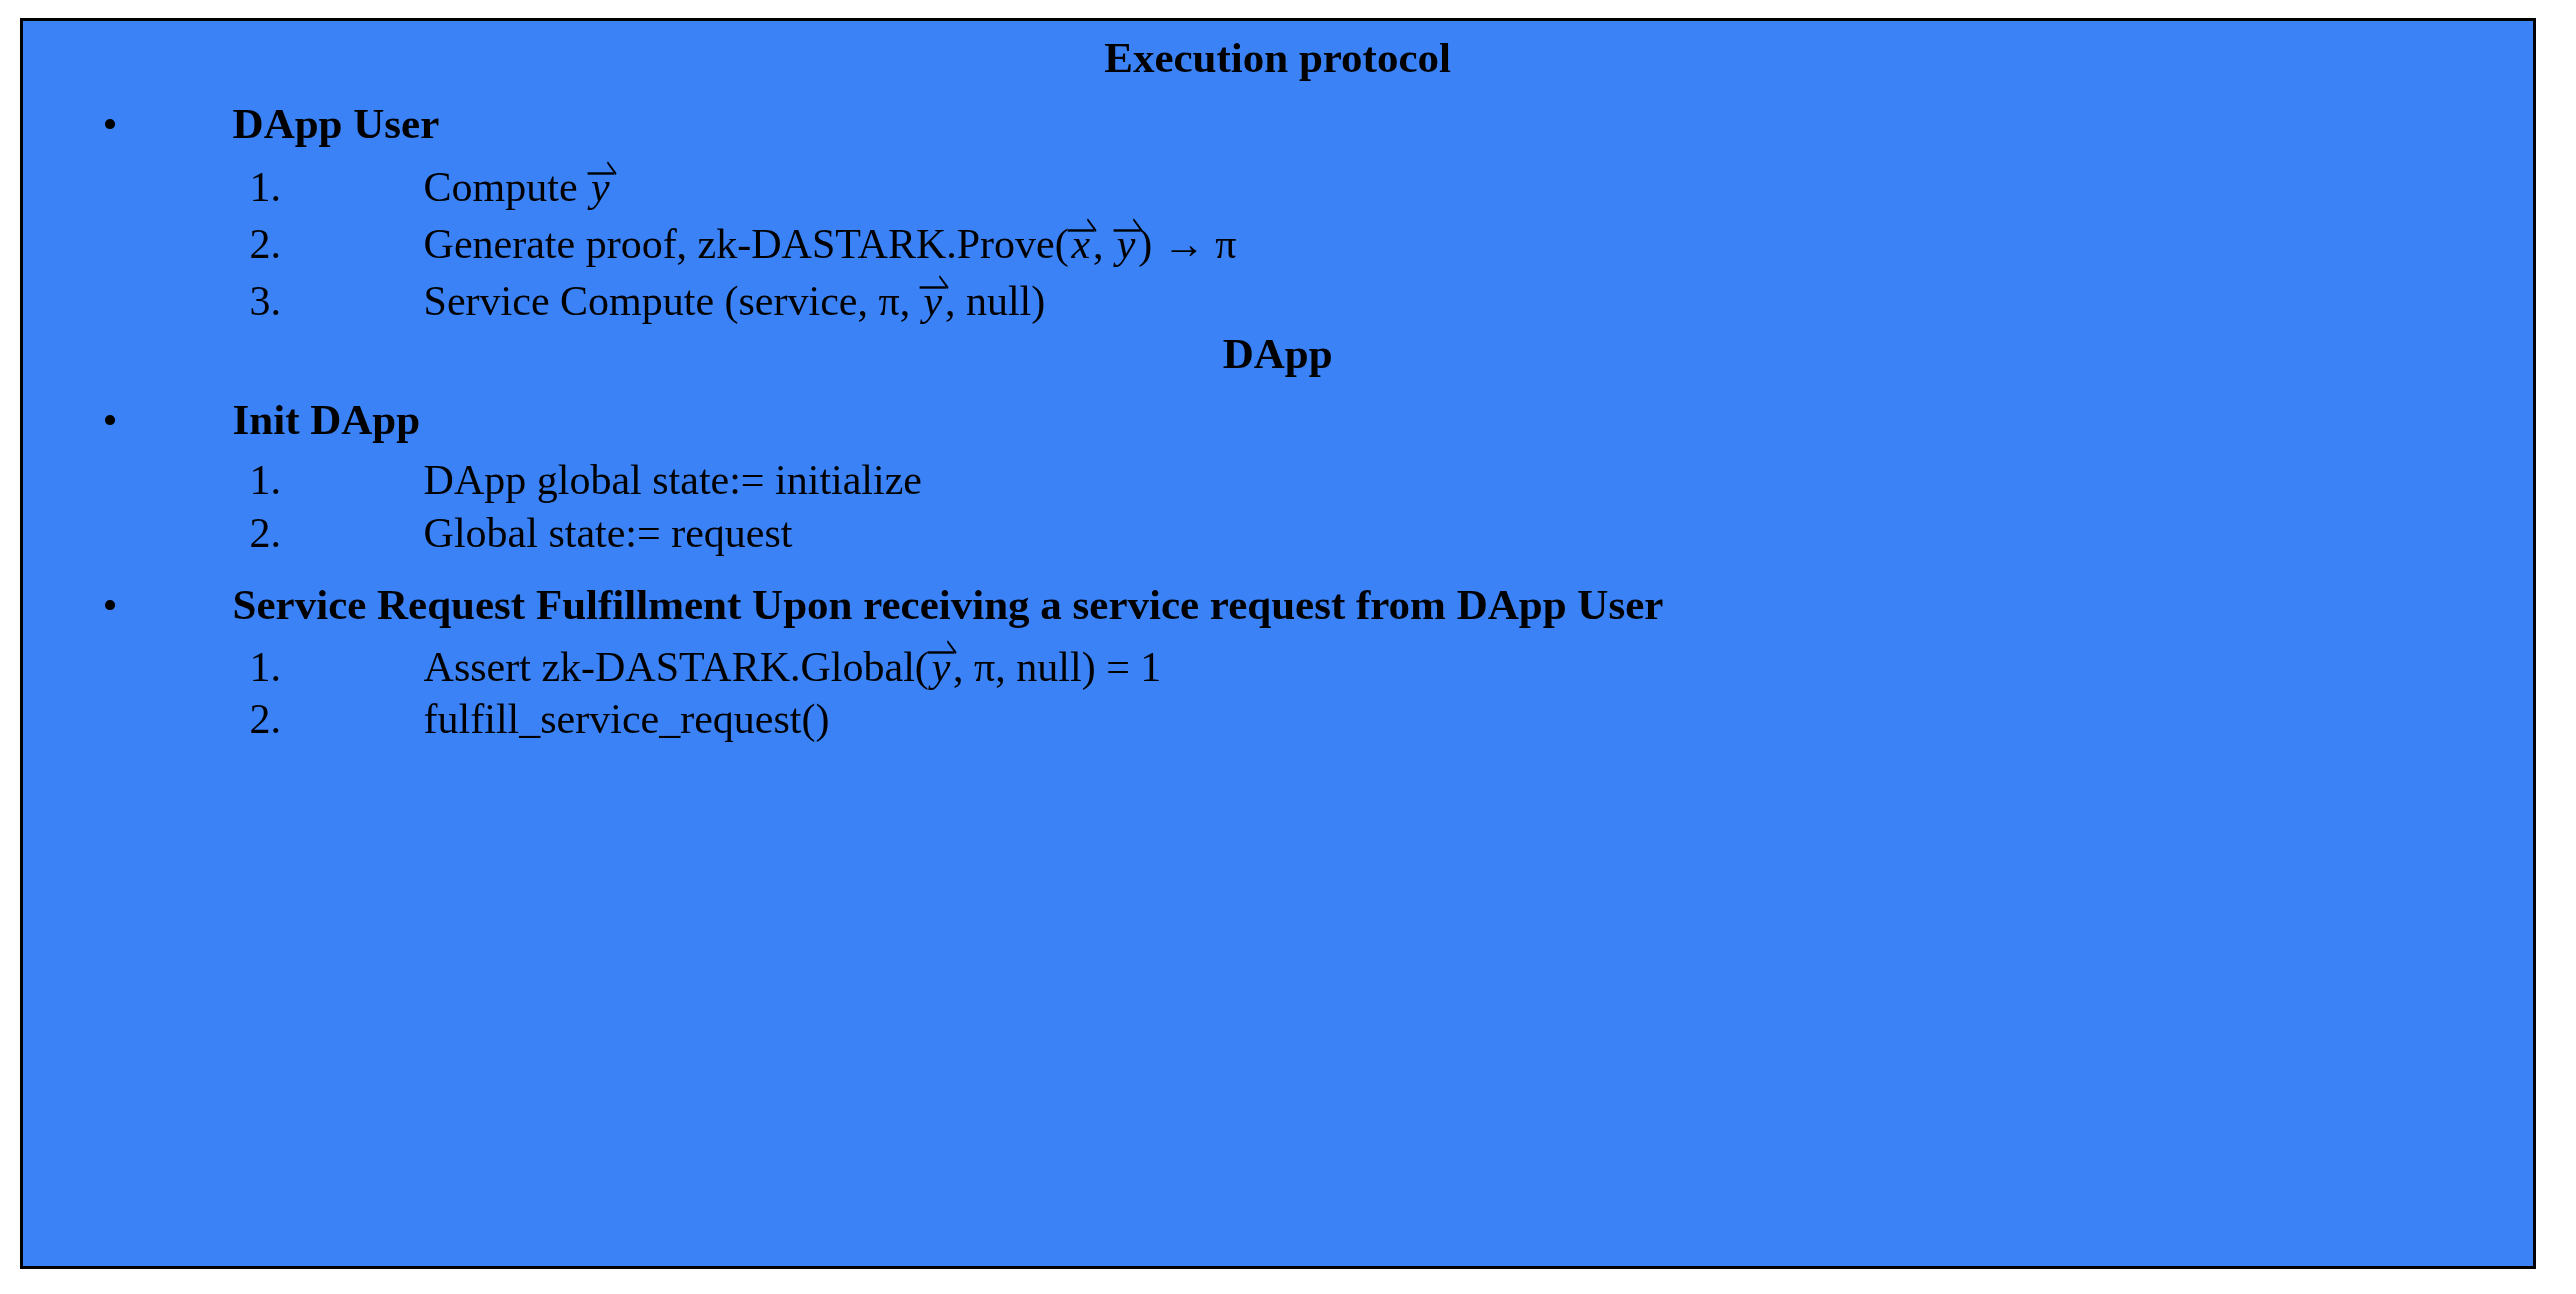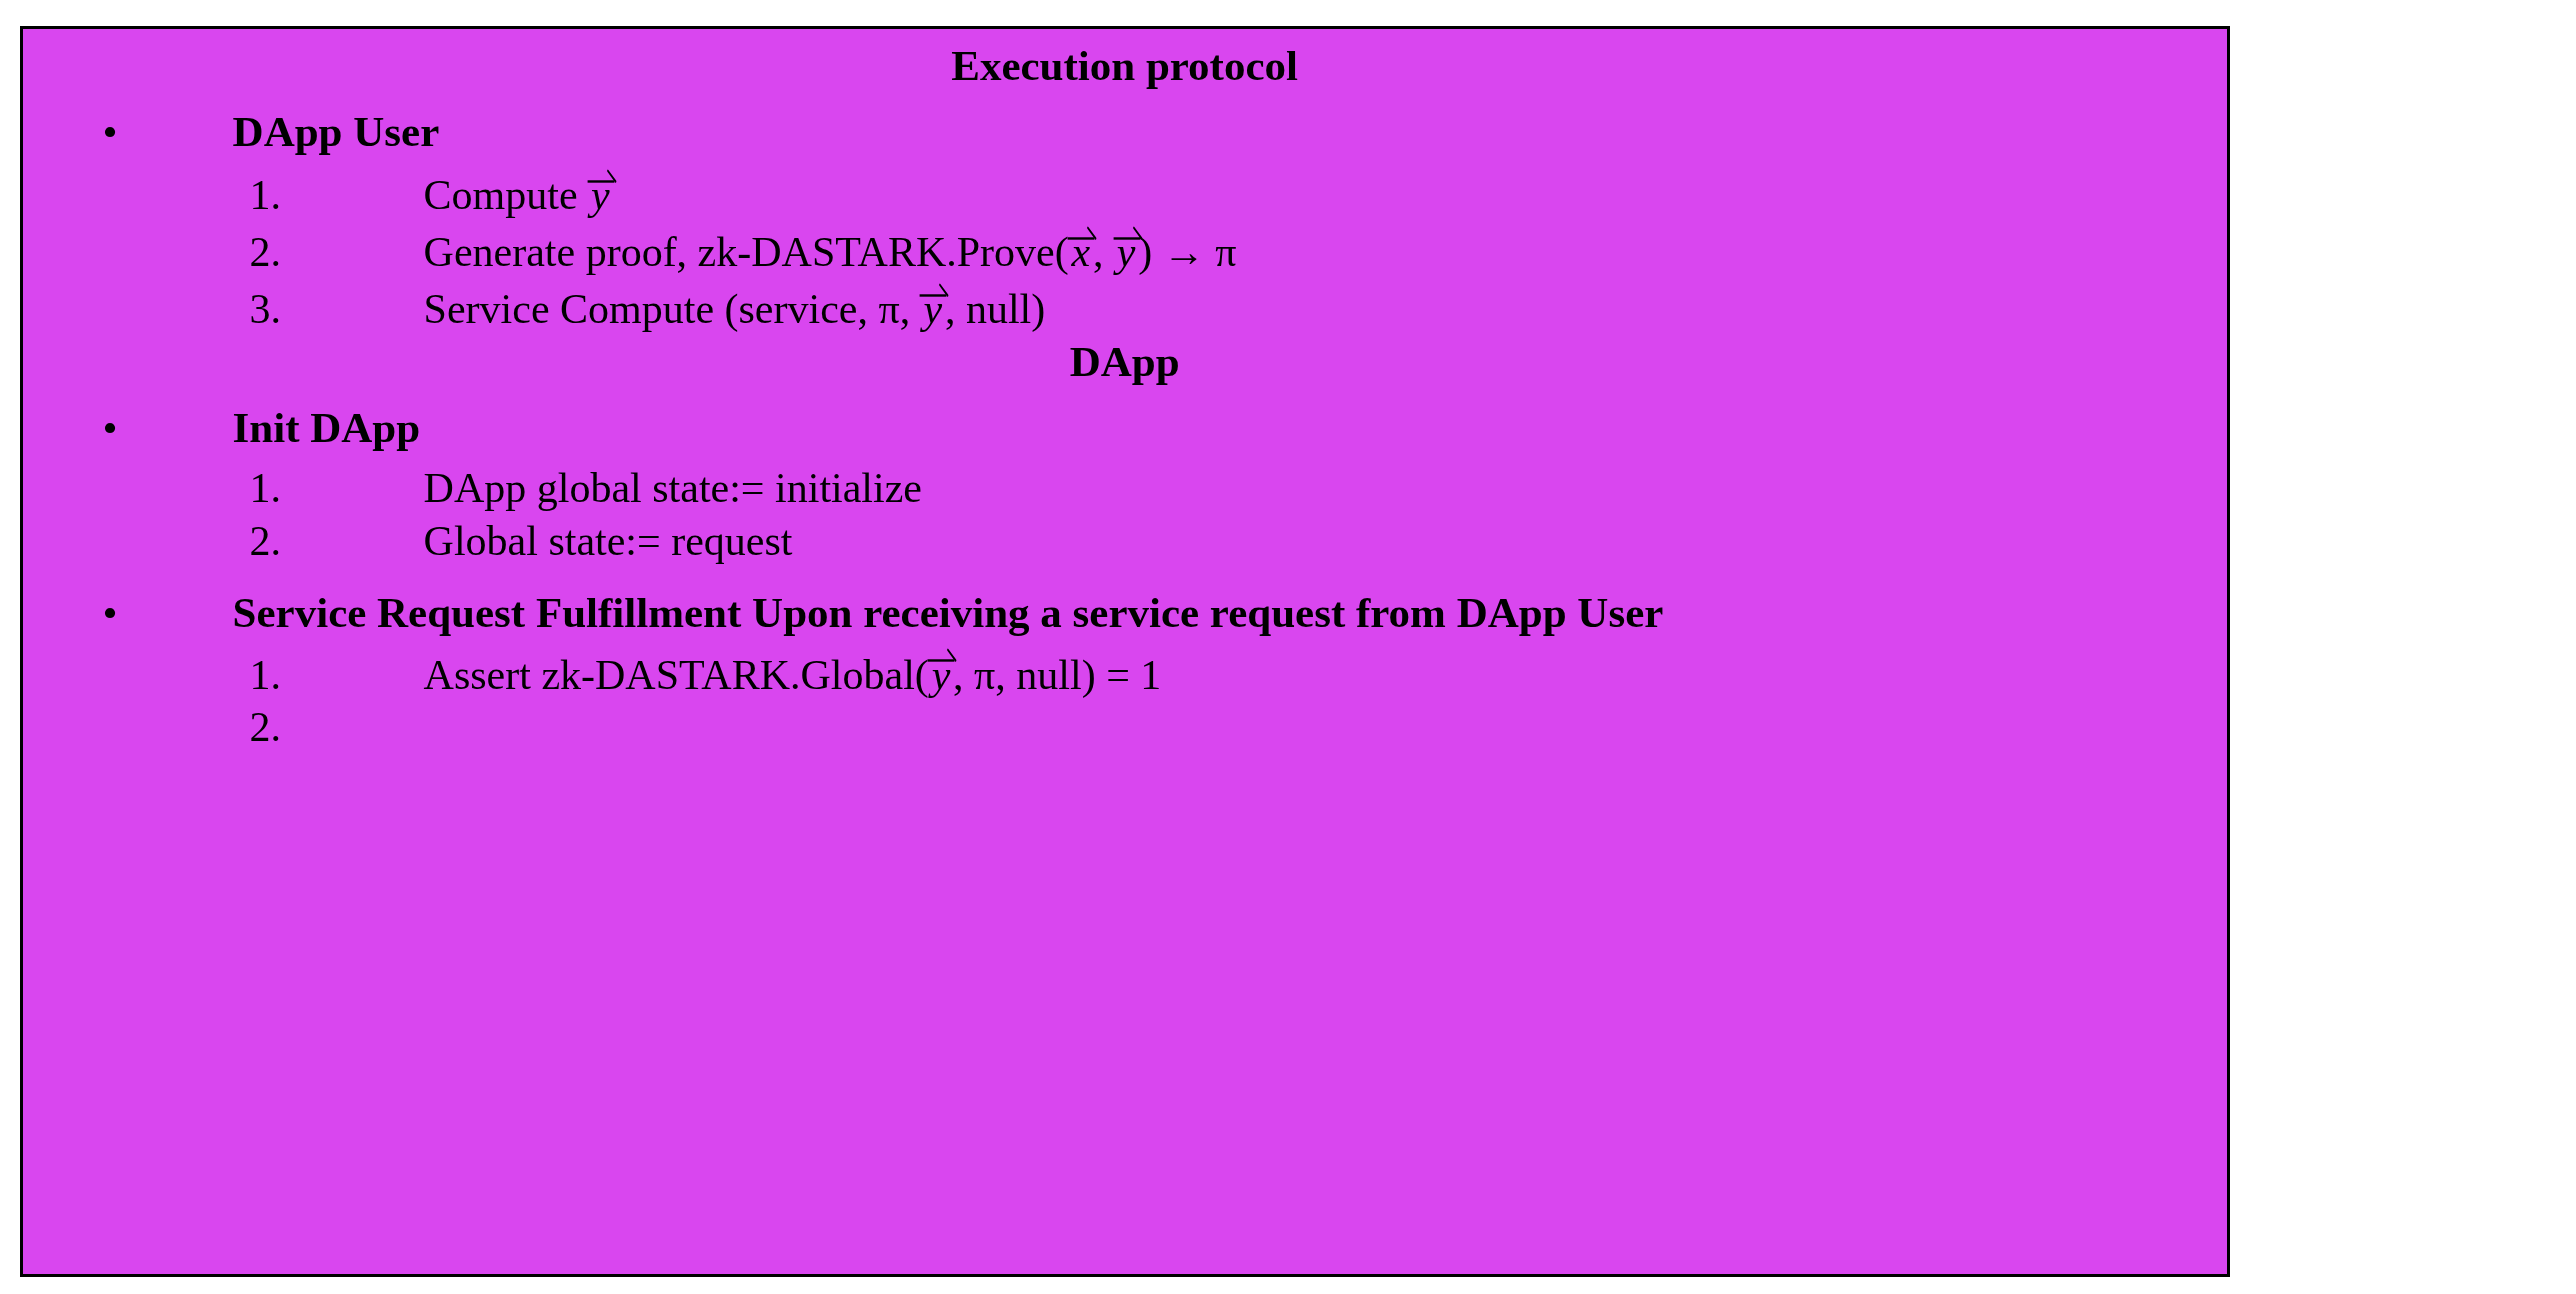--- a/index.html
+++ b/index.html
@@ -12,26 +12,26 @@
     height: 1294px;
     font-family: "Liberation Serif", "DejaVu Serif", serif;
     color: #000000;
     overflow: hidden;
   }
 
   
   #protocol-frame {
     position: absolute;
     left: 19.6px;
-    top: 26px;
-    width: 2210px;
+    top: 18px;
+    width: 2516px;
     height: 1251px;
     box-sizing: border-box;
     border: 3.5px solid #000000;
-    background: #d946ef;
+    background: #3b82f6;
   }
 
   
   .center-heading {
     text-align: center;
     font-weight: bold;
     font-size: 43px;
     line-height: 1.0;
   }
   #title-execution-protocol { margin-top: 15.4px; }
@@ -193,18 +193,19 @@
       <span class="num-text"><span>Assert zk-DASTARK.Global(</span><span class="vec"><span class="vec-arrow">
               <svg viewBox="0 0 100 40" preserveAspectRatio="none">
                 <path d="M2 30 L92 30" stroke="#000" stroke-width="5" fill="none"></path>
                 <path d="M70 8 L96 30" stroke="#000" stroke-width="5" fill="none" stroke-linecap="round"></path>
               </svg>
             </span><span class="vec-base">y</span></span><span>, π, </span><span class="mi">null</span><span>) = 1</span></span>
     </div>
 
     <div class="num-row">
       <span class="num-marker">2.</span>
+      <span class="num-text">fulfill_service_request()</span>
     </div>
 
   </div>
 
 </div>
 
 
 </body></html>

